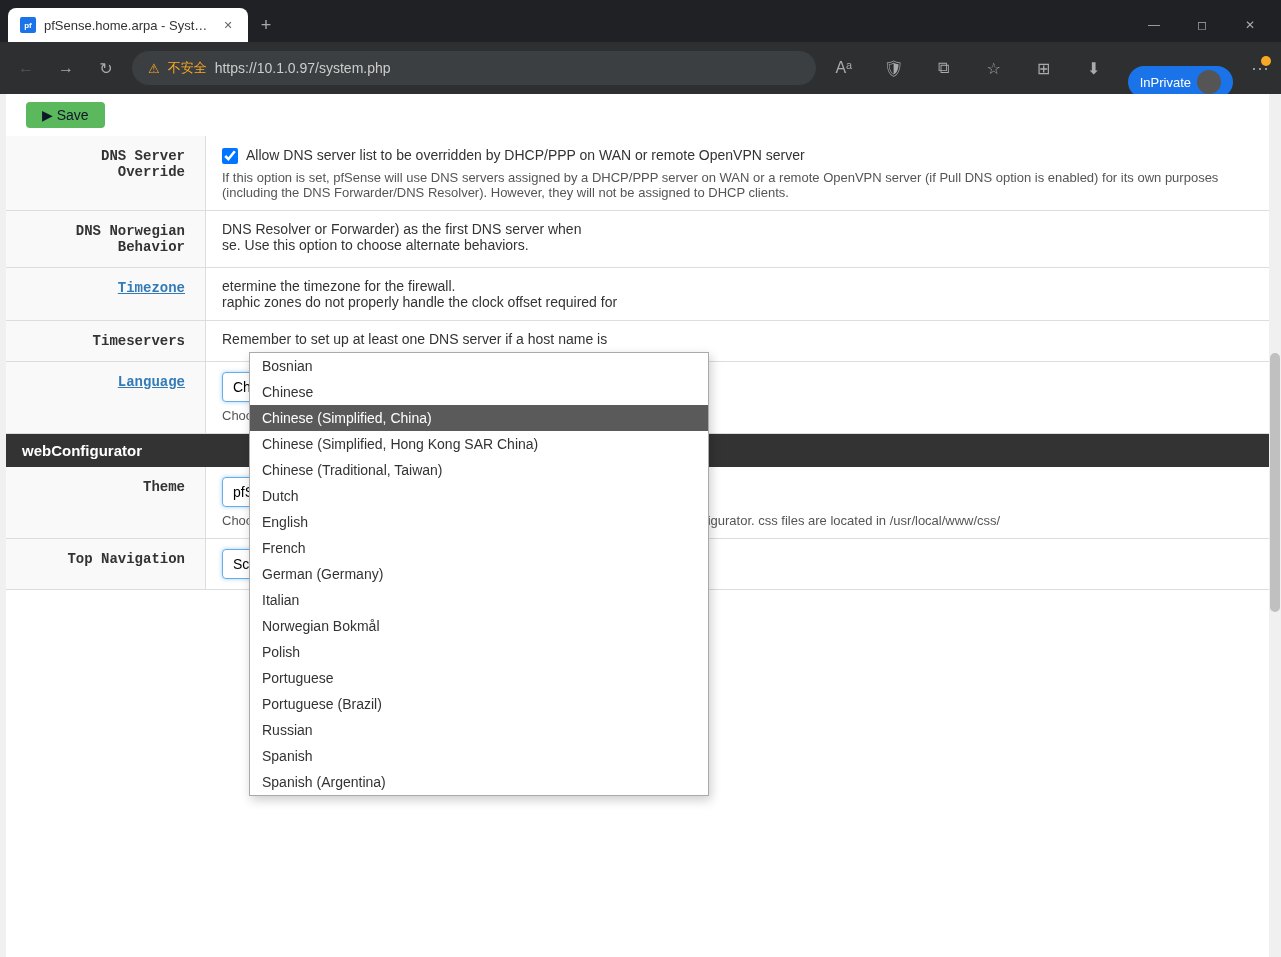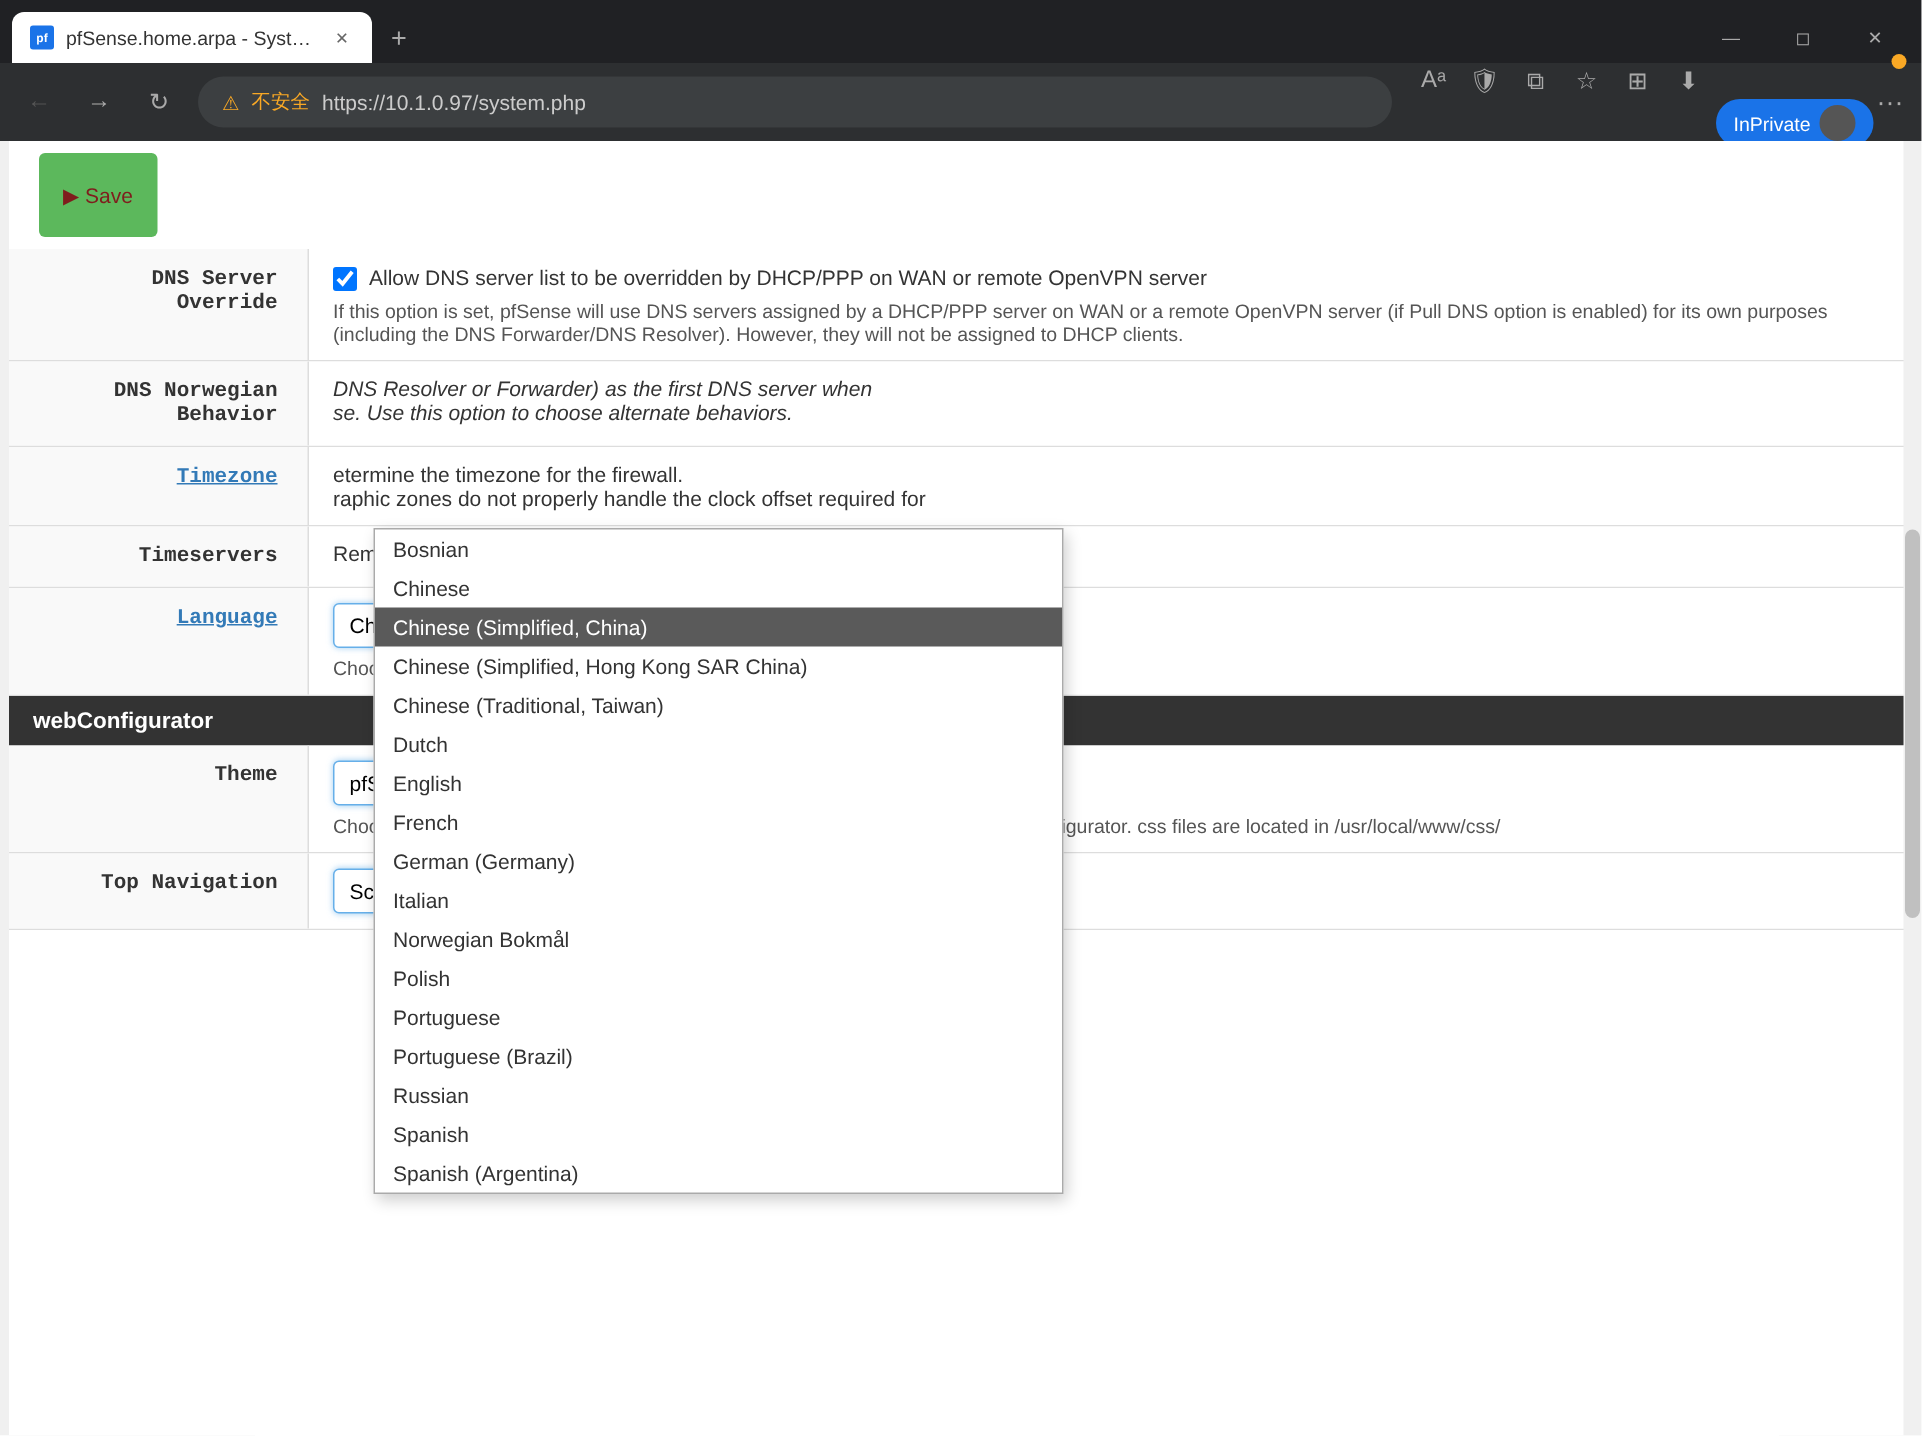--- a/index.html
+++ b/index.html
@@ -115,21 +115,22 @@
     .address-warning {
       color: #f9a825;
       font-size: 13px;
     }
     .address-text {
       color: #ccc;
       font-size: 14px;
     }
     .toolbar-icons {
       display: flex;
-      gap: 2px;
+      align-items: center;
+      gap: 18px;
     }
     .toolbar-icon {
       width: 32px; height: 32px;
       display: flex; align-items: center; justify-content: center;
       color: #aaa;
       font-size: 16px;
       cursor: pointer;
       border-radius: 50%;
     }
     .inprivate-btn {
@@ -199,24 +200,24 @@
       overflow: hidden;
     }
 
     
     .top-button-row {
       padding: 8px 20px;
       background: #fff;
     }
     .save-btn {
       background: #5cb85c;
-      color: #7f1d1d;
+      color: #0f172a;
       border: none;
       border-radius: 4px;
-      padding: 20px 16px;
+      padding: 5px 16px;
       font-size: 14px;
       cursor: pointer;
     }
     .form-row {
       border-bottom: 1px solid #ddd;
       display: flex;
     }
     .form-label {
       width: 200px;
       min-width: 200px;
@@ -312,21 +313,20 @@
       white-space: nowrap;
     }
     .dropdown-item.selected {
       background: #5a5a5a;
       color: #fff;
     }
 
     .dns-resolution-text {
       font-size: 14px;
       color: #333;
-      font-style: italic;
     }
   </style>
 </head>
 <body>
 
 <div class="browser-chrome">
 
   <div class="tab-bar">
     <div class="tab">
       <div class="tab-favicon">

